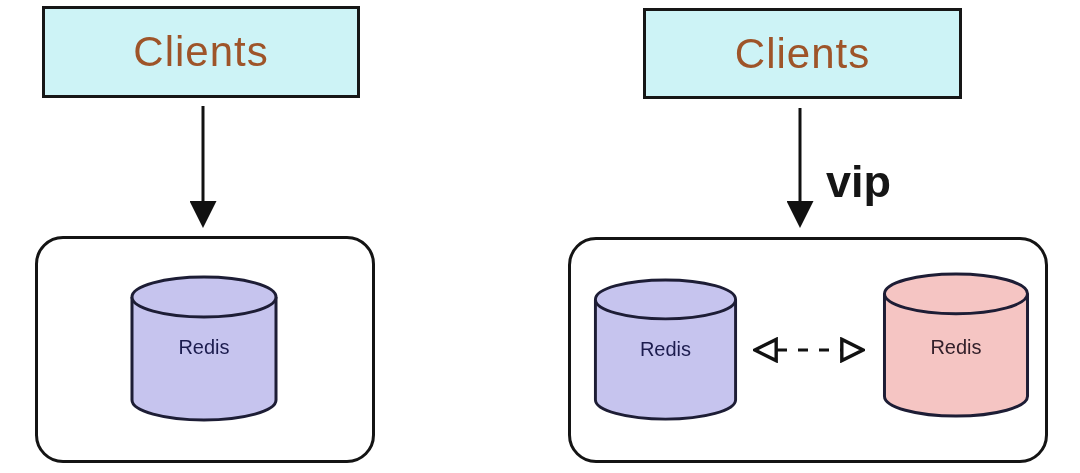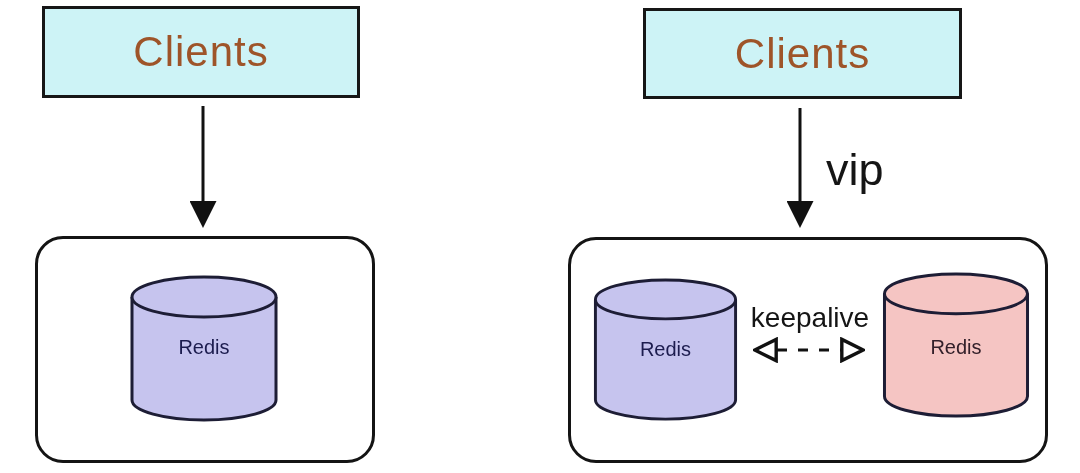--- a/index.html
+++ b/index.html
@@ -51,22 +51,22 @@
   .cyl-label{
     position:absolute;
     text-align:center;
     font-size:20px;
     font-weight:500;
   }
   .lbl-left{left:129px;top:336px;width:150px;color:var(--redis-text-purple);}
   .lbl-purple{left:592px;top:338px;width:147px;color:var(--redis-text-purple);}
   .lbl-pink{left:881px;top:336px;width:150px;color:var(--redis-text-pink);}
   .vip-label{
-    position:absolute;left:826px;top:144px;
-    font-size:45px;color:var(--label-text);
+    position:absolute;left:826px;top:156px;
+    font-size:45px;color:var(--label-text);font-weight:bold;
   }
   .keepalive-label{
     position:absolute;left:730px;top:302px;width:160px;
     text-align:center;font-size:28px;color:var(--label-text);
   }
   .arrow-overlay{position:absolute;left:0;top:0;width:1080px;height:473px;pointer-events:none;}
 </style>
 </head>
 <body>
 
@@ -97,21 +97,20 @@
     <ellipse cx="75" cy="23" rx="72" ry="20" style="fill:var(--cylinder-purple);stroke:var(--cylinder-stroke);stroke-width:3"></ellipse>
   </svg>
   <div class="cyl-label lbl-purple">Redis</div>
 
   <svg class="cylinder cyl-right-pink" viewBox="0 0 150 150">
     <path d="M 3 23 L 3 126 A 72 20 0 0 0 147 126 L 147 23" style="fill:var(--cylinder-pink);stroke:var(--cylinder-stroke);stroke-width:3;stroke-linejoin:round"></path>
     <ellipse cx="75" cy="23" rx="72" ry="20" style="fill:var(--cylinder-pink);stroke:var(--cylinder-stroke);stroke-width:3"></ellipse>
   </svg>
   <div class="cyl-label lbl-pink">Redis</div>
 
-  <div class="keepalive-label">keepalive</div>
 
   <svg class="arrow-overlay" viewBox="0 0 1080 473">
     <defs>
       <marker id="arrowFilled" viewBox="0 0 10 10" refX="8.5" refY="5" markerWidth="9" markerHeight="9" orient="auto-start-reverse">
         <path d="M0,0 L10,5 L0,10 z" style="fill:var(--arrow)"></path>
       </marker>
       <marker id="arrowOpen" viewBox="0 0 12 12" refX="10.5" refY="6" markerWidth="8.5" markerHeight="8.5" orient="auto-start-reverse">
         <path d="M1,1 L11,6 L1,11 z" style="fill:#ffffff;stroke:var(--arrow);stroke-width:1.6"></path>
       </marker>
     </defs>

